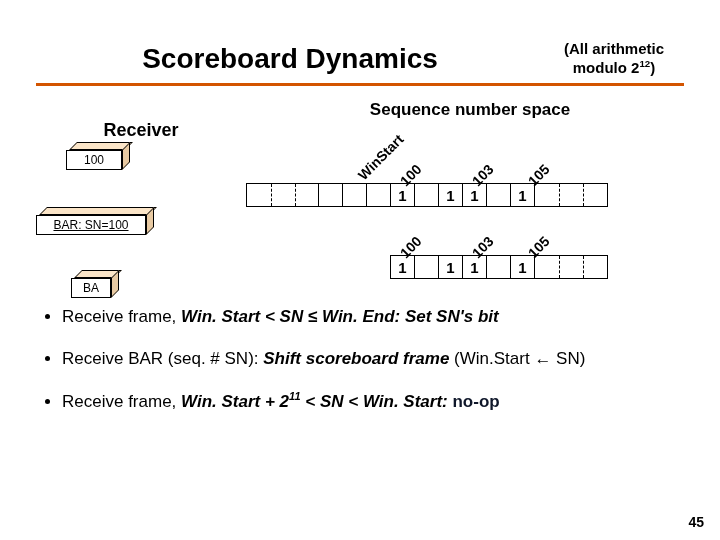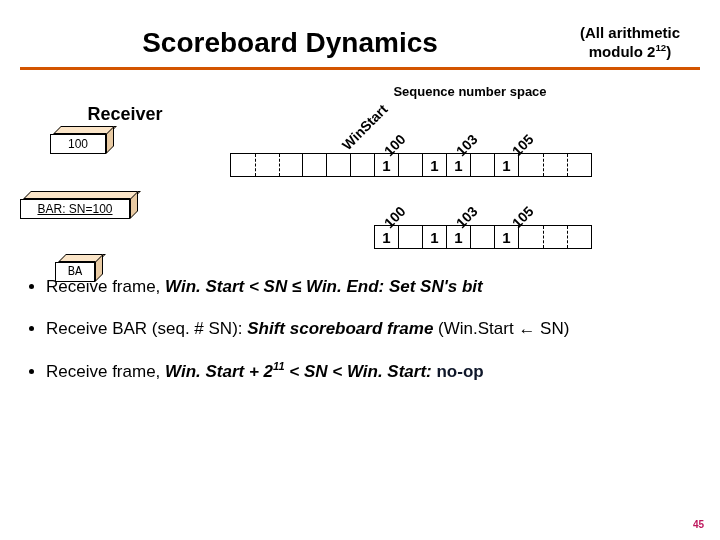--- a/index.html
+++ b/index.html
@@ -1,52 +1,52 @@
 <!DOCTYPE html>
 <html><head>
 <meta charset="utf-8">
 <style>
   * { box-sizing: border-box; margin: 0; padding: 0; }
   body { width: 720px; height: 540px; font-family: Arial, Helvetica, sans-serif; background: #fff; position: relative; color: #000; }
-  .slide { width: 720px; height: 540px; position: relative; padding: 0; }
+  .slide { width: 720px; height: 540px; position: relative; padding: 16px; }
   .title-row { display: flex; align-items: center; padding: 24px 20px 6px 20px; }
   .title { font-size: 28px; font-weight: bold; flex: 1; text-align: center; }
   .note { font-size: 15px; font-weight: bold; text-align: center; width: 140px; line-height: 1.2; }
   .hr { height: 3px; background: #d35400; margin: 0 20px 14px 20px; }
 
   .row { display: flex; align-items: flex-start; }
   .leftcol { width: 220px; position: relative; }
   .rightcol { flex: 1; position: relative; }
 
   .receiver { font-size: 18px; font-weight: bold; text-align: center; margin-left: 30px; margin-top: 20px; }
 
   .box3d { position: absolute; font-family: Arial; font-size: 12px; text-align: center; }
   .box3d .top { position: absolute; background: #fbe5c8; border: 1px solid #000; transform: skewX(-45deg); }
   .box3d .side { position: absolute; background: #e8caa3; border: 1px solid #000; transform: skewY(-45deg); }
   .box3d .front { position: relative; background: #fff; border: 1px solid #000; display: flex; align-items: center; justify-content: center; }
 
-  .seq-label { font-size: 13px; font-weight: bold; text-align: center; margin-bottom: 8px; }
+  .seq-label { font-size: 17px; font-weight: bold; text-align: center; margin-bottom: 17px; }
 
   .board-wrap { position: relative; margin-left: 0; margin-bottom: 8px; }
   .board { display: flex; border: 1px solid #000; }
   .cell { width: 24px; height: 22px; border-right: 1px solid #000; display: flex; align-items: center; justify-content: center; font-size: 15px; font-weight: bold; }
   .cell:last-child { border-right: none; }
   
   .dashgrp { position: relative; border-right: 1px solid #000; }
   .dashgrp::before, .dashgrp::after { content:""; position:absolute; top:0; bottom:0; border-left:1px dashed #000; }
   .dashgrp.w72 { width:72px; }
   .dashgrp.w72::before { left:24px; } .dashgrp.w72::after { left:48px; }
 
   .marker { position: absolute; font-size: 14px; font-weight: bold; transform: rotate(-45deg); transform-origin: left bottom; }
 
   .bullets { padding: 14px 28px 0 28px; font-size: 17px; line-height: 1.9; }
   .bullets li { margin-bottom: 10px; list-style: disc; margin-left: 18px; }
   .b { font-weight: bold; font-style: italic; }
   .red { color: #0f172a; font-weight: bold; }
-  .slidenum { position: absolute; bottom: 10px; right: 16px; font-size: 10px; font-weight: bold; color: #be185d; }
+  .slidenum { position: absolute; bottom: 10px; right: 16px; font-size: 14px; font-weight: bold; color: #000000; }
   sup { font-size: 0.65em; }
   .arrow-left { font-family: Arial; }
 </style>
 </head>
 <body>
 
 <div class="slide">
 
   <div class="title-row">
     <div class="title">Scoreboard Dynamics</div>
@@ -73,21 +73,21 @@
         <div class="top" style="left:7px; top:-8px; width:110px; height:8px;"></div>
         <div class="side" style="left:110px; top:-4px; width:8px; height:20px;"></div>
         <div class="front" style="width:110px; height:20px;">
             <span>BAR: SN=100</span>
           </div>
       </div>
 
       <div class="box3d" style="left:55px; top:178px;">
         <div class="top" style="left:7px; top:-8px; width:40px; height:8px;"></div>
         <div class="side" style="left:40px; top:-4px; width:8px; height:20px;"></div>
-        <div class="front" style="width:40px; height:20px;font-family:Liberation Mono, monospace;">
+        <div class="front" style="width:40px; height:20px;">
             <span>BA</span>
           </div>
       </div>
     </div>
 
     <div class="rightcol">
       <div class="seq-label">Sequence number space</div>
 
       <div class="board-wrap" style="height:68px;">
         <div class="marker" style="left:130px; top:30px;">WinStart</div>

